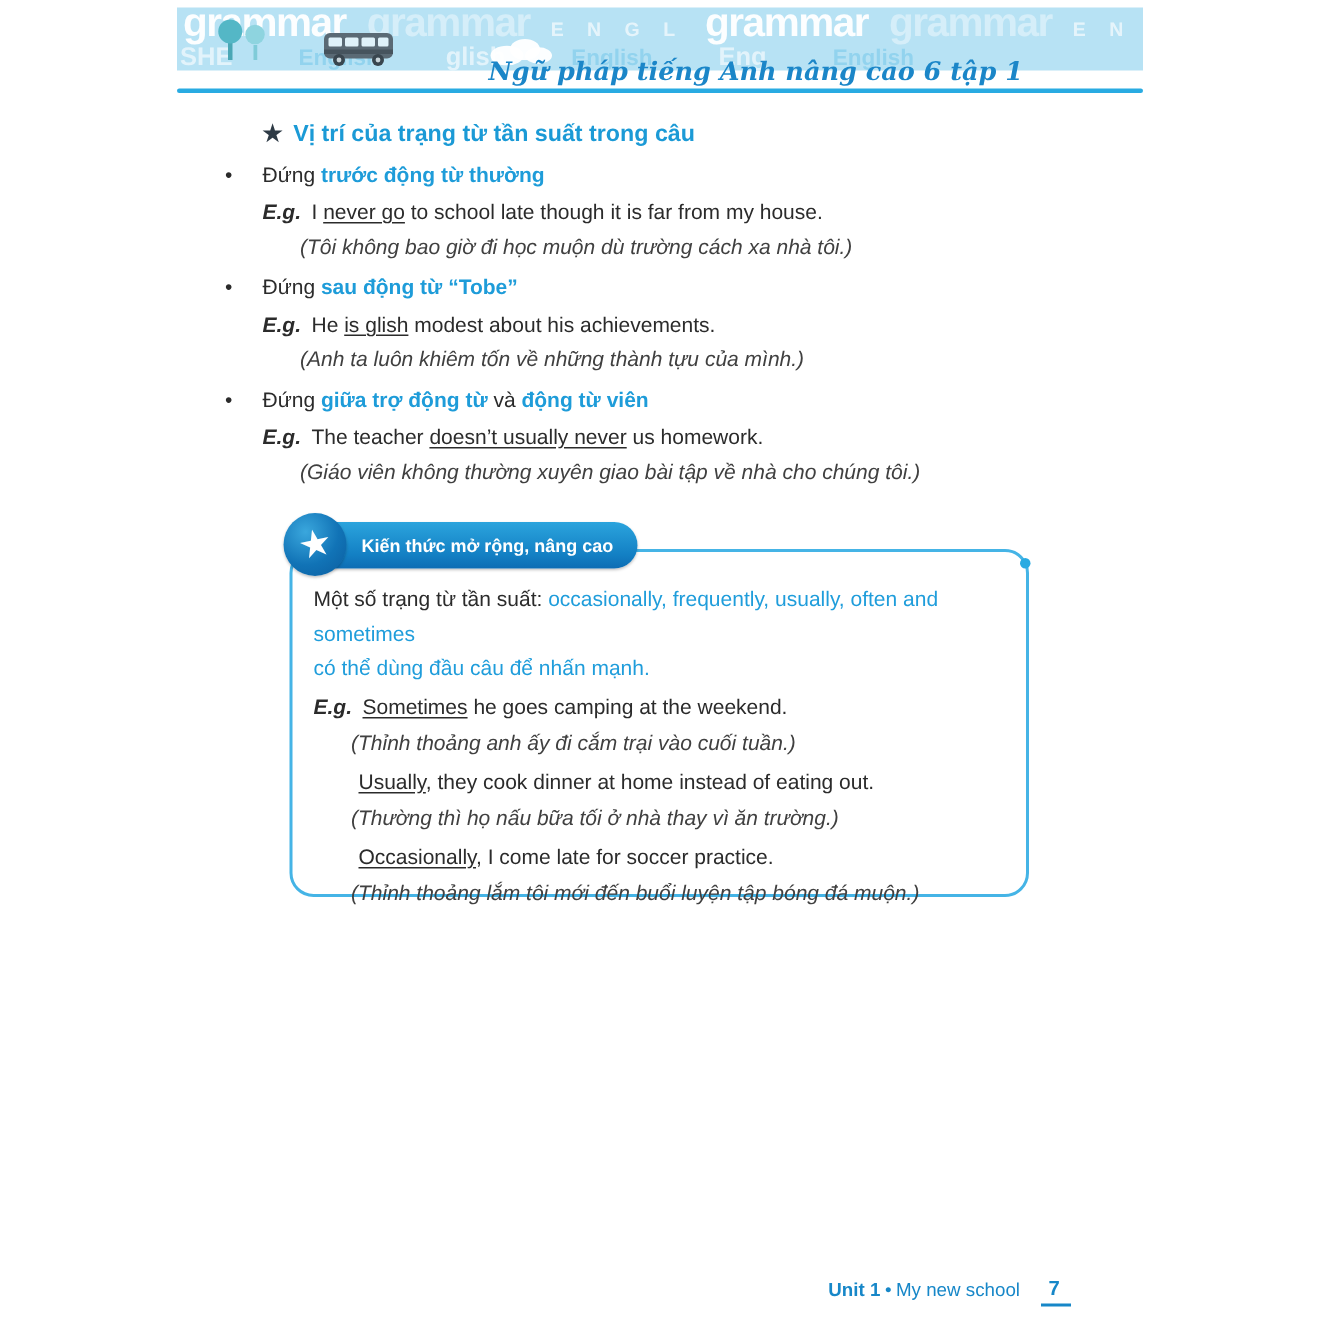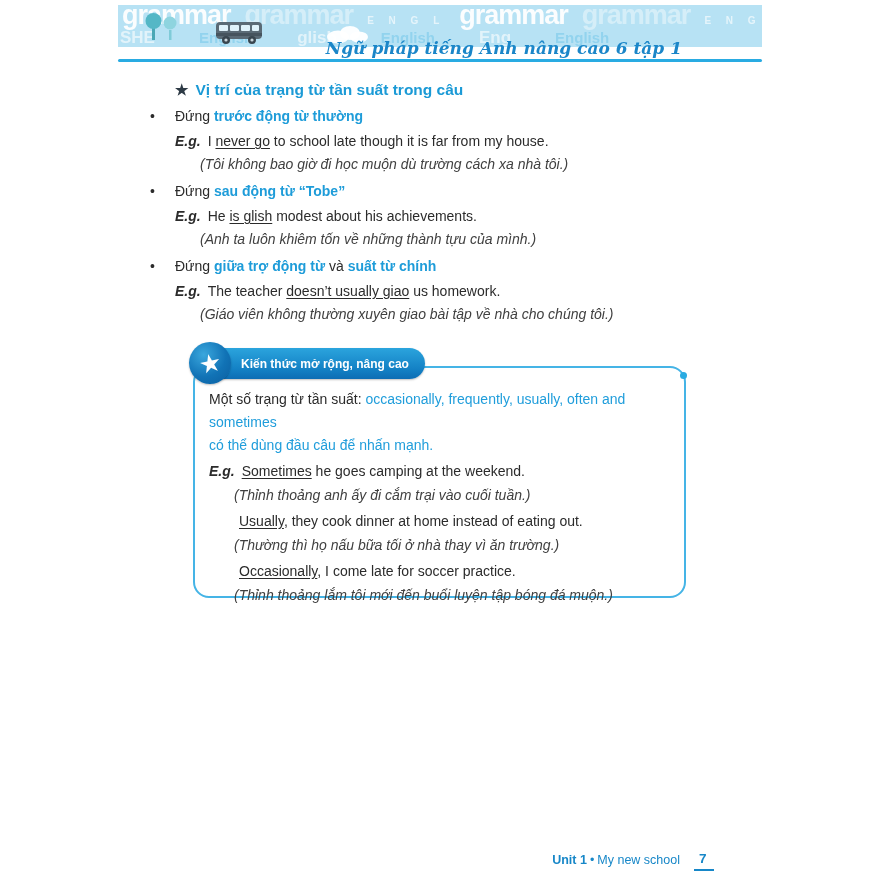--- a/index.html
+++ b/index.html
@@ -5,21 +5,21 @@
   html,body{margin:0;padding:0;background:#ffffff;}
   .page{position:relative;width:880px;height:880px;background:#ffffff;overflow:hidden;
         font-family:"Liberation Sans",sans-serif;color:#2b2b2b;}
 
   
   .banner{position:absolute;left:118px;top:5px;width:644px;height:42px;
           background:#b7e2f4;overflow:hidden;}
   .b-row1{position:absolute;left:4px;top:-5px;display:flex;align-items:baseline;gap:14px;white-space:nowrap;}
   .w-big{font-size:27px;font-weight:bold;color:#ffffff;opacity:.95;letter-spacing:-1px;}
   .w-dim{font-size:27px;font-weight:bold;color:#ffffff;opacity:.42;letter-spacing:-1px;}
-  .w-sp{font-size:10px;font-weight:bold;color:#ffffff;opacity:.65;letter-spacing:6px;}
+  .w-sp{font-size:13px;font-weight:bold;color:#ffffff;opacity:.65;letter-spacing:6px;}
   .b-row2{position:absolute;left:2px;top:23px;display:flex;align-items:baseline;gap:44px;white-space:nowrap;}
   .w2a{font-size:17px;font-weight:bold;color:#ffffff;opacity:.6;}
   .w2b{font-size:15px;font-weight:bold;color:#8ed2ee;opacity:.9;}
   .icon{position:absolute;display:block;line-height:0;}
   .icon.trees{left:26px;top:5px;}
   .icon.bus{left:96px;top:12px;}
   .icon.cloud{left:206px;top:19px;}
 
   .book-title{position:absolute;top:38px;left:118px;width:564px;text-align:right;
               font-family:"DejaVu Serif",serif;font-style:italic;font-weight:bold;
@@ -128,22 +128,22 @@
     <div class="section-heading"><span class="star">★</span><span>Vị trí của trạng từ tần suất trong câu</span></div>
 
     <div class="rule"><span class="bullet">•</span><span>Đứng </span><span class="hl">trước động từ thường</span></div>
     <div class="example"><span class="tag">E.g.</span><span>I </span><span class="u">never go</span><span> to school late though it is far from my house.</span></div>
     <div class="trans">(Tôi không bao giờ đi học muộn dù trường cách xa nhà tôi.)</div>
 
     <div class="rule"><span class="bullet">•</span><span>Đứng </span><span class="hl">sau động từ “Tobe”</span></div>
     <div class="example"><span class="tag">E.g.</span><span>He </span><span class="u">is glish</span><span> modest about his achievements.</span></div>
     <div class="trans">(Anh ta luôn khiêm tốn về những thành tựu của mình.)</div>
 
-    <div class="rule"><span class="bullet">•</span><span>Đứng </span><span class="hl">giữa trợ động từ</span><span> và </span><span class="hl">suất từ chính</span></div>
-    <div class="example"><span class="tag">E.g.</span><span>The teacher </span><span class="u">doesn’t usually giao</span><span> us homework.</span></div>
+    <div class="rule"><span class="bullet">•</span><span>Đứng </span><span class="hl">giữa trợ động từ</span><span> và </span><span class="hl">động từ viên</span></div>
+    <div class="example"><span class="tag">E.g.</span><span>The teacher </span><span class="u">doesn’t usually never</span><span> us homework.</span></div>
     <div class="trans">(Giáo viên không thường xuyên giao bài tập về nhà cho chúng tôi.)</div>
 
   </div>
 
   <div class="callout">
     <div class="ribbon">
       <span class="medal">
           <span class="star2">★</span>
         </span>
       <span class="ribbon-label">Kiến thức mở rộng, nâng cao</span>

